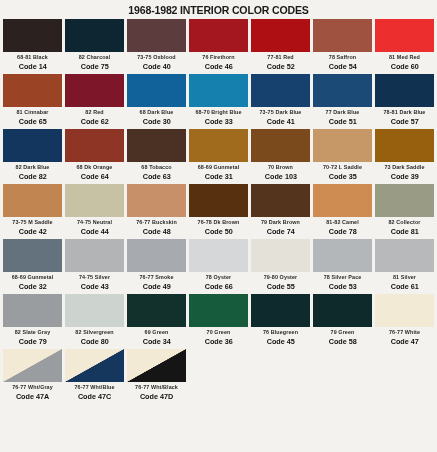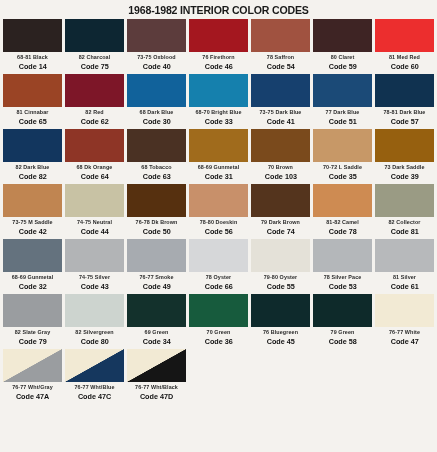--- a/index.html
+++ b/index.html
@@ -84,30 +84,30 @@
       <div class="swatch" style="background: rgb(92, 60, 60);"></div>
       <div class="name">73-75  Oxblood</div>
       <div class="code">Code 40</div>
     </div>
     <div class="cell">
       <div class="swatch" style="background: rgb(164, 23, 31);"></div>
       <div class="name">76  Firethorn</div>
       <div class="code">Code 46</div>
     </div>
     <div class="cell">
+      <div class="swatch" style="background: rgb(173, 15, 18);"></div>
+      <div class="name">77-81 Red</div>
+      <div class="code">Code 52</div>
+    </div>
+    <div class="cell">
       <div class="swatch" style="background: rgb(160, 82, 64);"></div>
       <div class="name">78  Saffron</div>
       <div class="code">Code 54</div>
     </div>
     <div class="cell">
-      <div class="swatch" style="background: rgb(62, 36, 36);"></div>
-      <div class="name">80  Claret</div>
-      <div class="code">Code 59</div>
-    </div>
-    <div class="cell">
       <div class="swatch" style="background: rgb(236, 46, 46);"></div>
       <div class="name">81 Med Red</div>
       <div class="code">Code 60</div>
     </div>
     <div class="cell">
       <div class="swatch" style="background: rgb(154, 68, 37);"></div>
       <div class="name">81  Cinnabar</div>
       <div class="code">Code 65</div>
     </div>
     <div class="cell">
@@ -179,28 +179,28 @@
       <div class="swatch" style="background: rgb(192, 133, 81);"></div>
       <div class="name">73-75 M Saddle</div>
       <div class="code">Code 42</div>
     </div>
     <div class="cell">
       <div class="swatch" style="background: rgb(200, 194, 164);"></div>
       <div class="name">74-75  Neutral</div>
       <div class="code">Code 44</div>
     </div>
     <div class="cell">
+      <div class="swatch" style="background: rgb(199, 144, 104);"></div>
+      <div class="name">76-77  Buckskin</div>
+      <div class="code">Code 48</div>
+    </div>
+    <div class="cell">
       <div class="swatch" style="background: rgb(86, 48, 15);"></div>
       <div class="name">76-78  Dk Brown</div>
       <div class="code">Code 50</div>
-    </div>
-    <div class="cell">
-      <div class="swatch" style="background: rgb(200, 144, 106);"></div>
-      <div class="name">78-80  Doeskin</div>
-      <div class="code">Code 56</div>
     </div>
     <div class="cell">
       <div class="swatch" style="background: rgb(84, 52, 29);"></div>
       <div class="name">79 Dark Brown</div>
       <div class="code">Code 74</div>
     </div>
     <div class="cell">
       <div class="swatch" style="background: rgb(206, 139, 82);"></div>
       <div class="name">81-82  Camel</div>
       <div class="code">Code 78</div>

